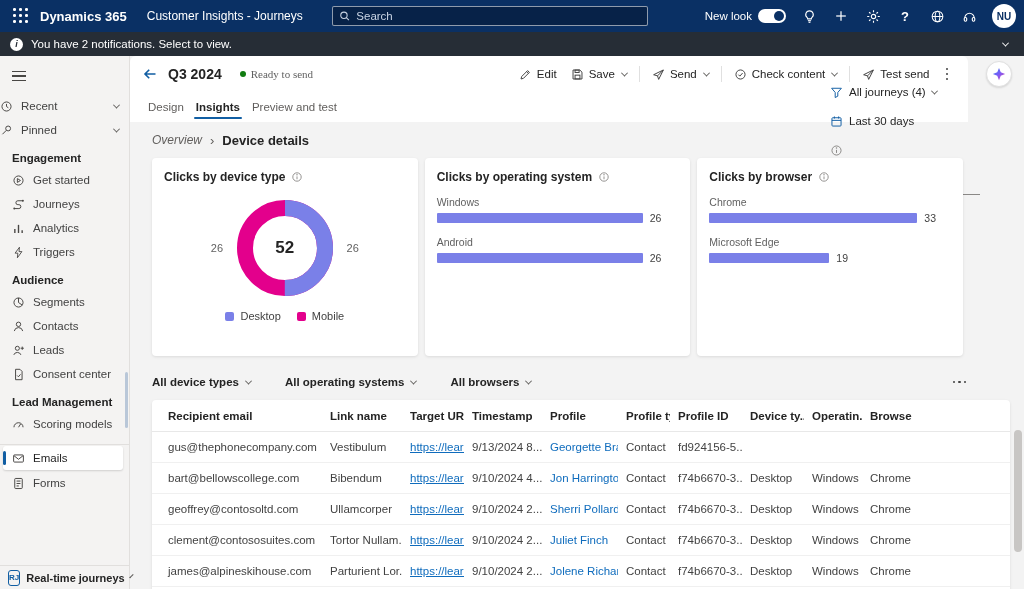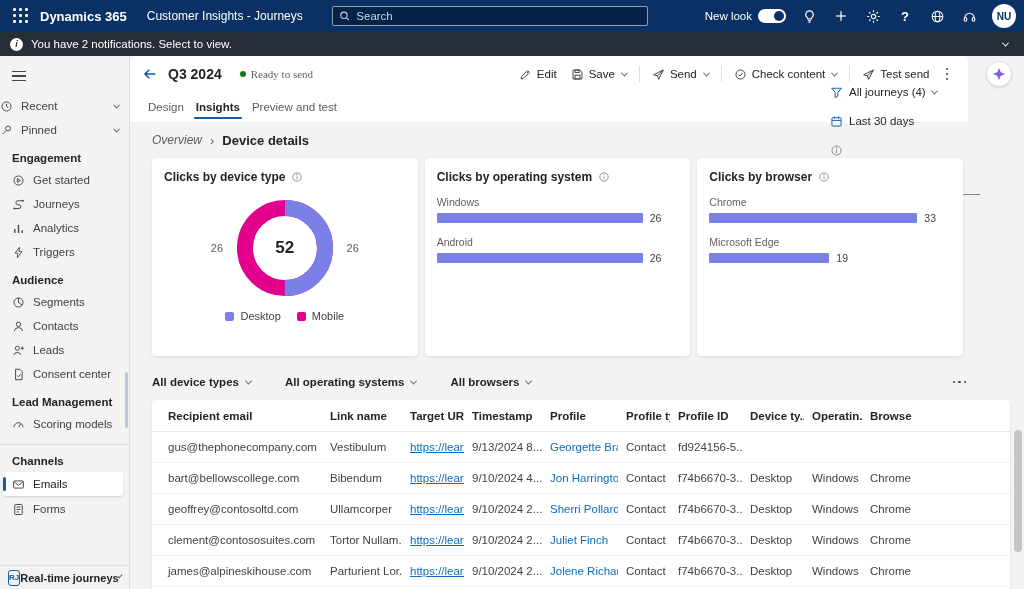--- a/index.html
+++ b/index.html
@@ -33,21 +33,21 @@
   .hamburger { width:30px; height:24px; margin:2px 0 6px 8px; display:flex; flex-direction:column; justify-content:center; gap:3px; cursor:pointer; background:none; border:none; }
   .hamburger i { display:block; width:14px; height:1.6px; background:#484644; margin-left:4px; }
   .side-row { height:24px; display:flex; align-items:center; gap:8px; padding:0 10px 0 0; font-size:11.5px; color:#424242; cursor:pointer; }
   .side-row .chev { margin-left:auto; color:#605e5c; }
   .side-sec { font-size:11.5px; font-weight:bold; color:#242424; padding:10px 0 4px 12px; }
   .side-item { height:24px; display:flex; align-items:center; gap:8px; padding-left:12px; font-size:11.5px; color:#424242; cursor:pointer; white-space:nowrap; }
   .side-item svg { flex:0 0 auto; }
   .side-item.selected { background:#fff; margin:1px 6px 1px 3px; padding-left:9px; border-radius:3px; box-shadow:0 1px 2px rgba(0,0,0,.15); position:relative; color:#242424; }
   .side-item.selected::before { content:""; position:absolute; left:0; top:5px; bottom:5px; width:2.5px; border-radius:2px; background:#115ea3; }
   .side-divider { height:1px; background:#e1dfdd; margin:8px 0 0 0; }
-  .side-footer { margin-top:auto; border-top:1px solid #e1dfdd; height:24px; display:flex; align-items:center; padding:0 8px; cursor:pointer; background:#f4f3f2; }
+  .side-footer { margin-top:auto; border-top:1px solid #e1dfdd; height:24px; display:flex; align-items:center; gap:6px; padding:0 8px; cursor:pointer; background:#f4f3f2; }
   .rj-badge { width:16px; height:16px; border:1px solid #115ea3; border-radius:3px; color:#115ea3; font-size:8px; font-weight:bold; display:flex; align-items:center; justify-content:center; }
   .side-footer .lbl { font-size:11px; font-weight:bold; color:#242424; white-space:nowrap; }
   .side-footer .chev { margin-left:auto; color:#605e5c; }
   .side-scroll-thumb { position:absolute; right:1px; top:316px; width:3px; height:56px; border-radius:2px; background:#b9c7d8; }
 
   
   .main { position:absolute; left:130px; top:56px; width:894px; height:533px; background:#f3f3f3; }
   .maincard { position:absolute; left:0; top:0; width:838px; height:66px; background:#fff; border-radius:6px 6px 0 0; }
   .cmdrow { display:flex; align-items:center; height:36px; padding:0 12px; gap:10px; }
   .backbtn { background:none; border:none; cursor:pointer; display:flex; align-items:center; }
@@ -285,21 +285,20 @@
   <div class="side-sec">Lead Management</div>
   <div class="side-item">
     <svg width="13" height="13" viewBox="0 0 16 16" fill="none" stroke="#484644" stroke-width="1.2">
         <path d="M2.4 11.4a5.6 5.6 0 0 1 11.2 0"></path>
         <line x1="8" y1="11.4" x2="10.6" y2="7.4"></line>
       </svg>
     <span>Scoring models</span>
   </div>
 
   <div class="side-divider"></div>
-  <div class="side-sec">Channels</div>
   <div class="side-item selected">
     <svg width="13" height="13" viewBox="0 0 16 16" fill="none" stroke="#484644" stroke-width="1.2">
         <rect x="2" y="3.6" width="12" height="8.8" rx="1"></rect>
         <path d="M2.5 4.6L8 9l5.5-4.4"></path>
       </svg>
     <span>Emails</span>
   </div>
   <div class="side-item">
     <svg width="13" height="13" viewBox="0 0 16 16" fill="none" stroke="#484644" stroke-width="1.2">
         <rect x="3.4" y="1.8" width="9.2" height="12.4" rx="1"></rect>

